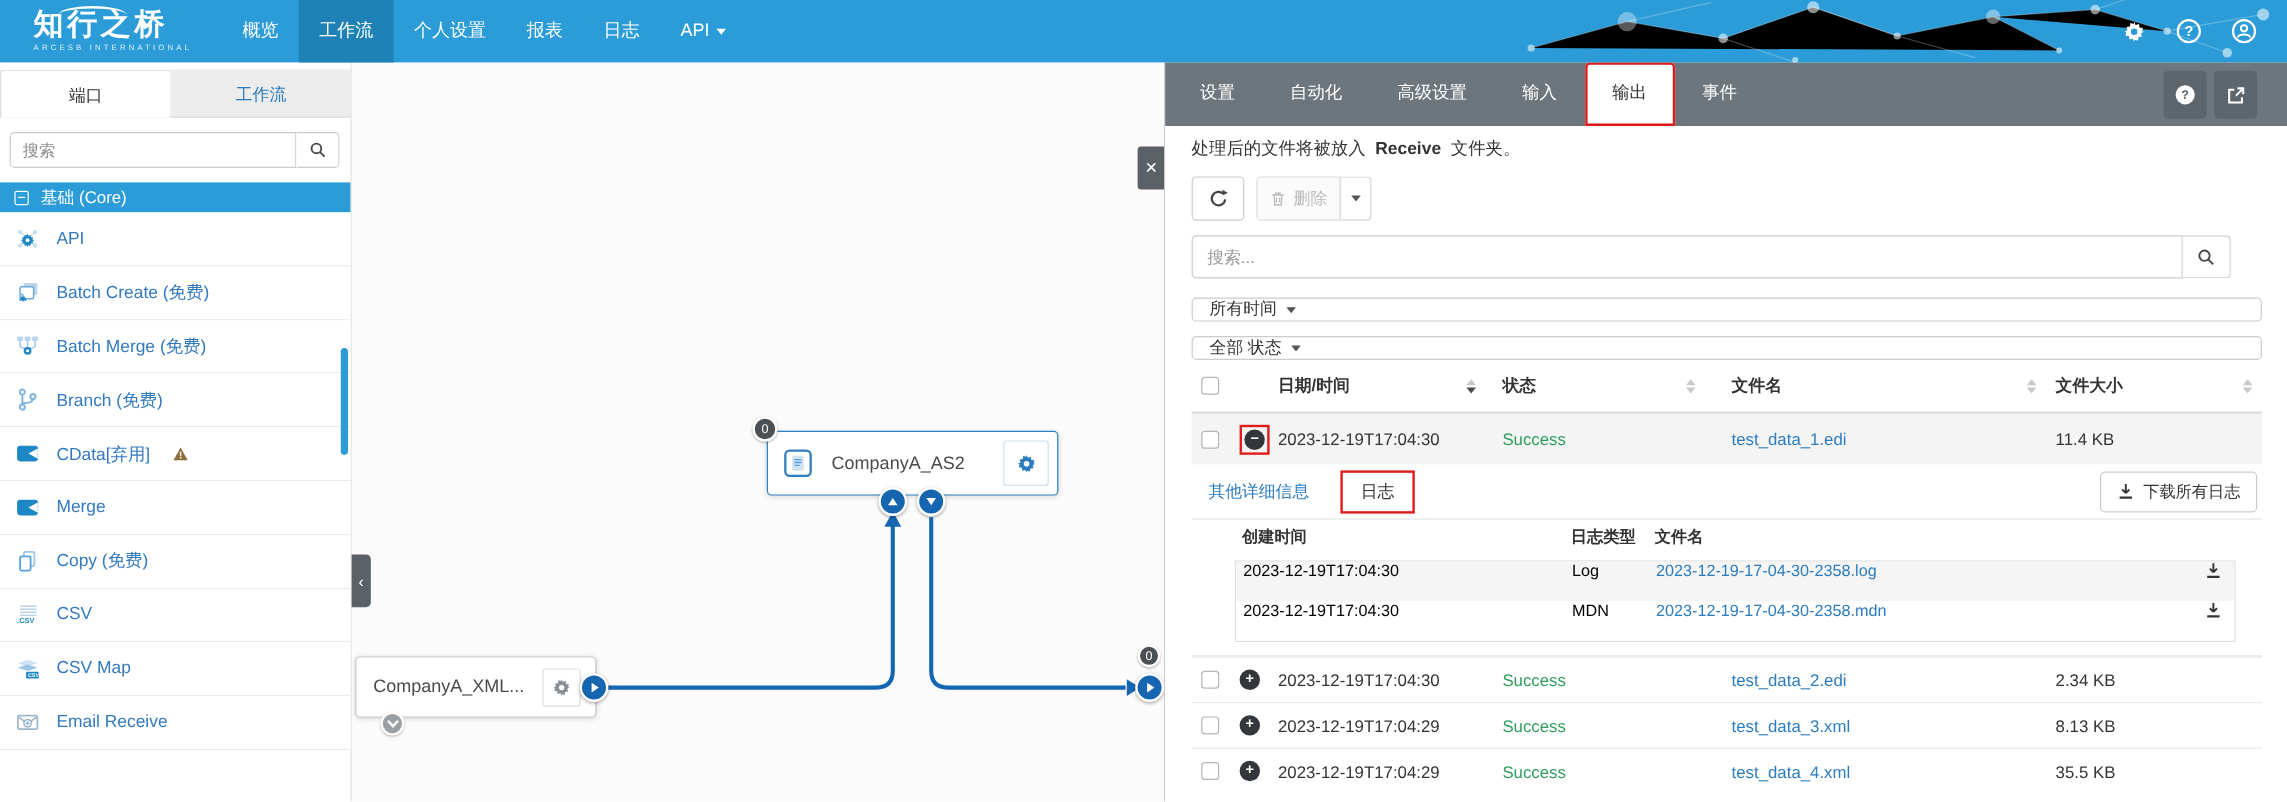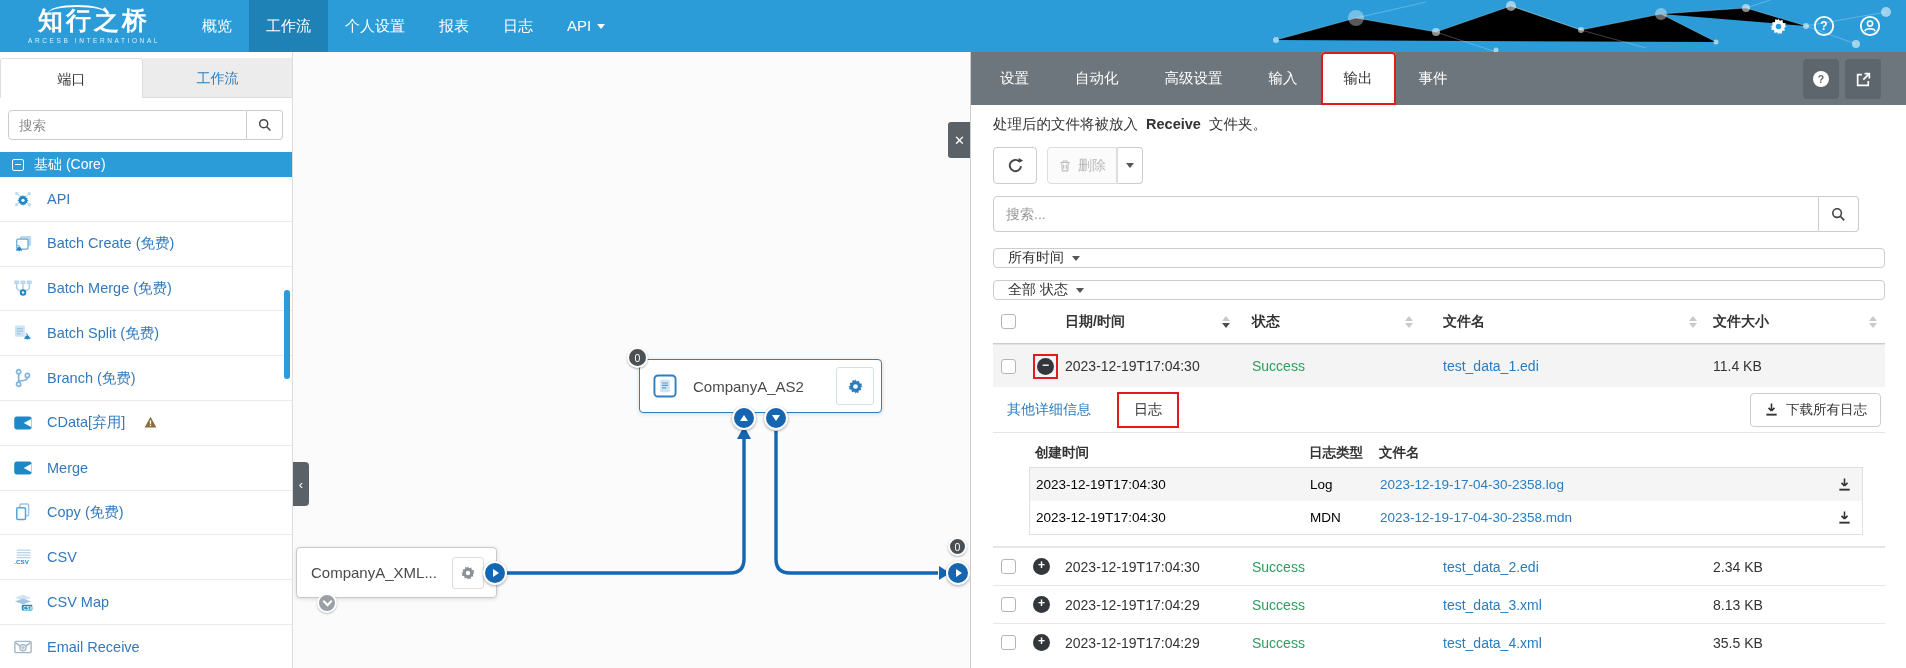--- a/index.html
+++ b/index.html
@@ -6,21 +6,21 @@
   html,body { width:1906px; height:668px; overflow:hidden; background:#fff;
     font-family:"Liberation Sans","DejaVu Sans",sans-serif; }
   .abs { position:absolute; }
 
   
   #navbar { position:absolute; left:0; top:0; width:1906px; height:52px; background:#2b9cd8; z-index:30; }
   #nav-deco { position:absolute; right:0; top:0; height:52px; }
   .logo { position:absolute; left:28px; top:4px; color:#fff; }
   .logo-arc { position:absolute; left:20px; top:1px; width:58px; height:16px;
     border-top:2.5px solid #fff; border-radius:50%; }
-  .logo-cn { font-size:25px; letter-spacing:3px; font-weight:bold; line-height:32px;text-align:center; }
+  .logo-cn { font-size:25px; letter-spacing:3px; font-weight:bold; line-height:32px; }
   .logo-sub { font-size:6.5px; letter-spacing:2.6px; color:rgba(255,255,255,.85); margin-top:1px; }
   #nav-items { position:absolute; left:185px; top:0; height:52px; display:flex; }
   .nav-item { height:52px; line-height:52px; padding:0 17px; color:#fff; font-size:15px; cursor:pointer; display:flex; align-items:center; gap:6px;}
   .nav-item.active { background:#1e82b6; }
   .nav-right { position:absolute; right:24px; top:0; height:52px; display:flex; align-items:center; gap:22px; z-index:5;}
   .nav-ic { width:24px; height:24px; display:flex; align-items:center; justify-content:center; cursor:pointer; }
   .caret-w { display:inline-block; width:0; height:0; border-left:4px solid transparent; border-right:4px solid transparent; border-top:5px solid #fff; }
 
   
   #sidebar { position:absolute; left:0; top:52px; width:292px; height:616px; background:#fff; z-index:20; }
@@ -108,21 +108,21 @@
   .status-ok { color:#2e9d5e; }
   a.flink { color:#2a7cbf; text-decoration:none; cursor:pointer; font-size:14px;}
 
   
   #detail { height:160px; border-bottom:1px solid #e5e5e5; position:relative; }
   #dtabs { height:46px; display:flex; align-items:center; border-bottom:1px solid #e5e5e5; }
   #more-info { margin-left:14px; font-size:14px; color:#2a7cbf; cursor:pointer; }
   #logs-tab { margin-left:26px; font-size:14px; color:#333; border:2.5px solid #e01b1b; padding:7px 15px; cursor:pointer;}
   #dl-all { margin-left:auto; margin-right:4px; height:34px; border:1px solid #ccc; border-radius:4px; background:#fff; display:flex; align-items:center; gap:7px; padding:0 13px; font-size:13.5px; color:#333; cursor:pointer; }
   #logtbl { margin:6px 22px 0 36px; font-size:13.5px; }
-  .lrow { display:flex; align-items:center; height:30px; }
+  .lrow { display:flex; height:30px; }
   .lc1 { width:280px; padding-left:6px;} .lc2 { width:70px; } .lc3 { flex:1; } .lc4 { width:44px; display:flex; justify-content:flex-end; padding-right:10px;}
   #lhead { font-weight:bold; color:#333; height:28px;}
   #lbody { border:1px solid #e0e0e0; }
   #lbody .lrow { height:33px; }
   #lbody .lrow.g { background:#f5f5f5; }
   .dlico { cursor:pointer; display:flex; }
 </style>
 </head>
 <body>
 
@@ -252,33 +252,20 @@
               <rect x="11" y="2" width="4" height="3" rx=".5"></rect>
             </g>
             <g stroke="#9fc6e8" fill="none">
               <path d="M3 5v3c0 2 3 2 5 2M13 5v3c0 2-3 2-5 2M8 5v5"></path>
             </g>
             <circle cx="8" cy="11.5" r="2.6" fill="#1e88c7"></circle>
             <circle cx="8" cy="11.5" r="1" fill="#fff"></circle>
           </svg>
         </span>
       <span class="slabel">Batch Merge (免费)</span>
-    </div>
-    <div class="sitem">
-      <span class="sicon">
-          <svg width="20" height="20" viewBox="0 0 16 16">
-            <rect x="1.5" y="2" width="8" height="9" rx="1" fill="#cfe3f3"></rect>
-            <g stroke="#9fc6e8" fill="none">
-              <path d="M3 4.5h5M3 6.5h5M3 8.5h3"></path>
-              <path d="M9.5 11c1.5 1.5 3 1.5 4.5.5"></path>
-            </g>
-            <path d="M11 9.5l.5 1.1 1.2-.2.1 1.2 1.2.1-.2 1.2 1.1.5-.5 1.1-1.1-.5-.9.9-.9-.9-1.1.5-.5-1.1 1.1-.5-.2-1.2 1.2-.1.1-1.2 1.2.2z" fill="#1e88c7" transform="translate(-1,-1.5)"></path>
-          </svg>
-        </span>
-      <span class="slabel">Batch Split (免费)</span>
     </div>
     <div class="sitem">
       <span class="sicon">
           <svg width="20" height="20" viewBox="0 0 16 16">
             <g stroke="#7fb3dd" stroke-width="1.3" fill="none">
               <circle cx="4.5" cy="3" r="1.7"></circle>
               <circle cx="4.5" cy="13" r="1.7"></circle>
               <circle cx="11.5" cy="6" r="1.7"></circle>
               <path d="M4.5 4.8v6.4M11.5 7.8c0 2.4-4 2.6-7 2.6"></path>
             </g>

